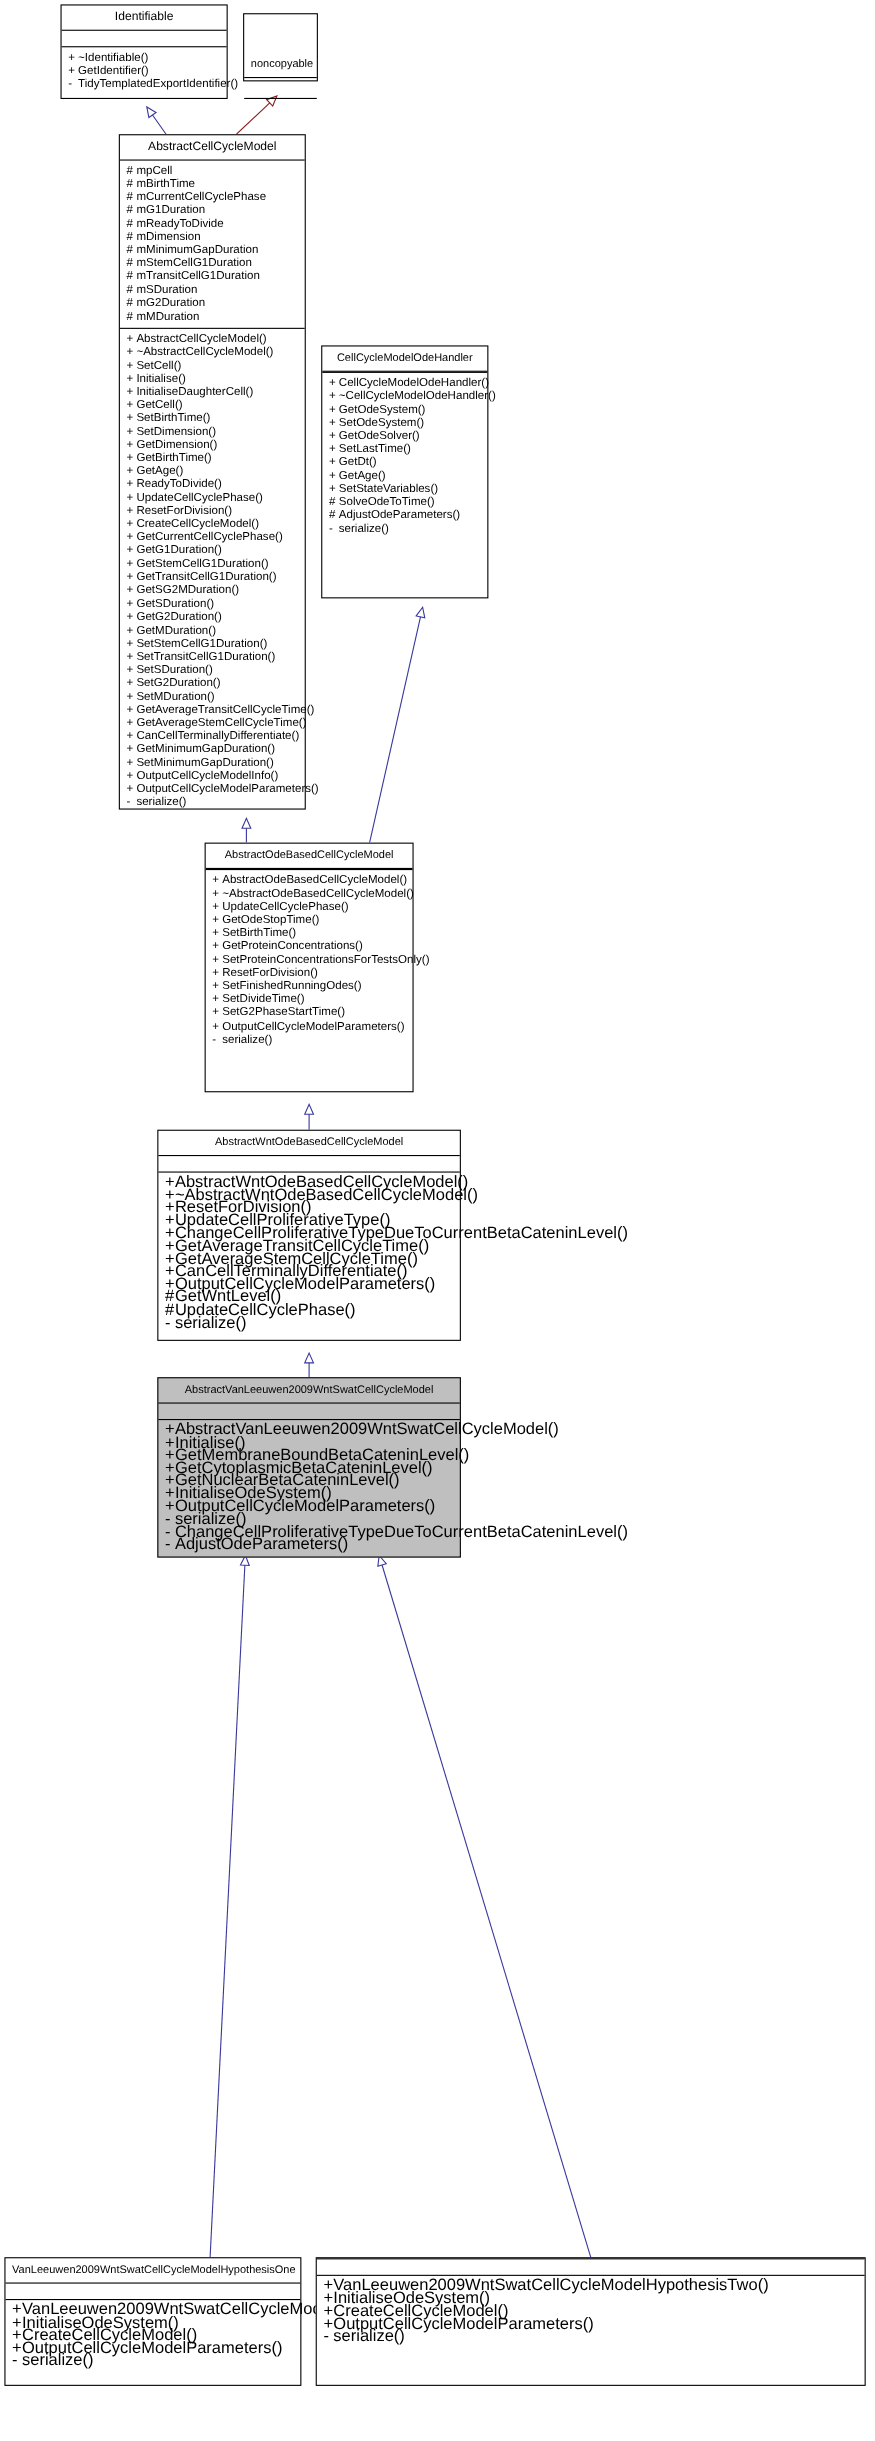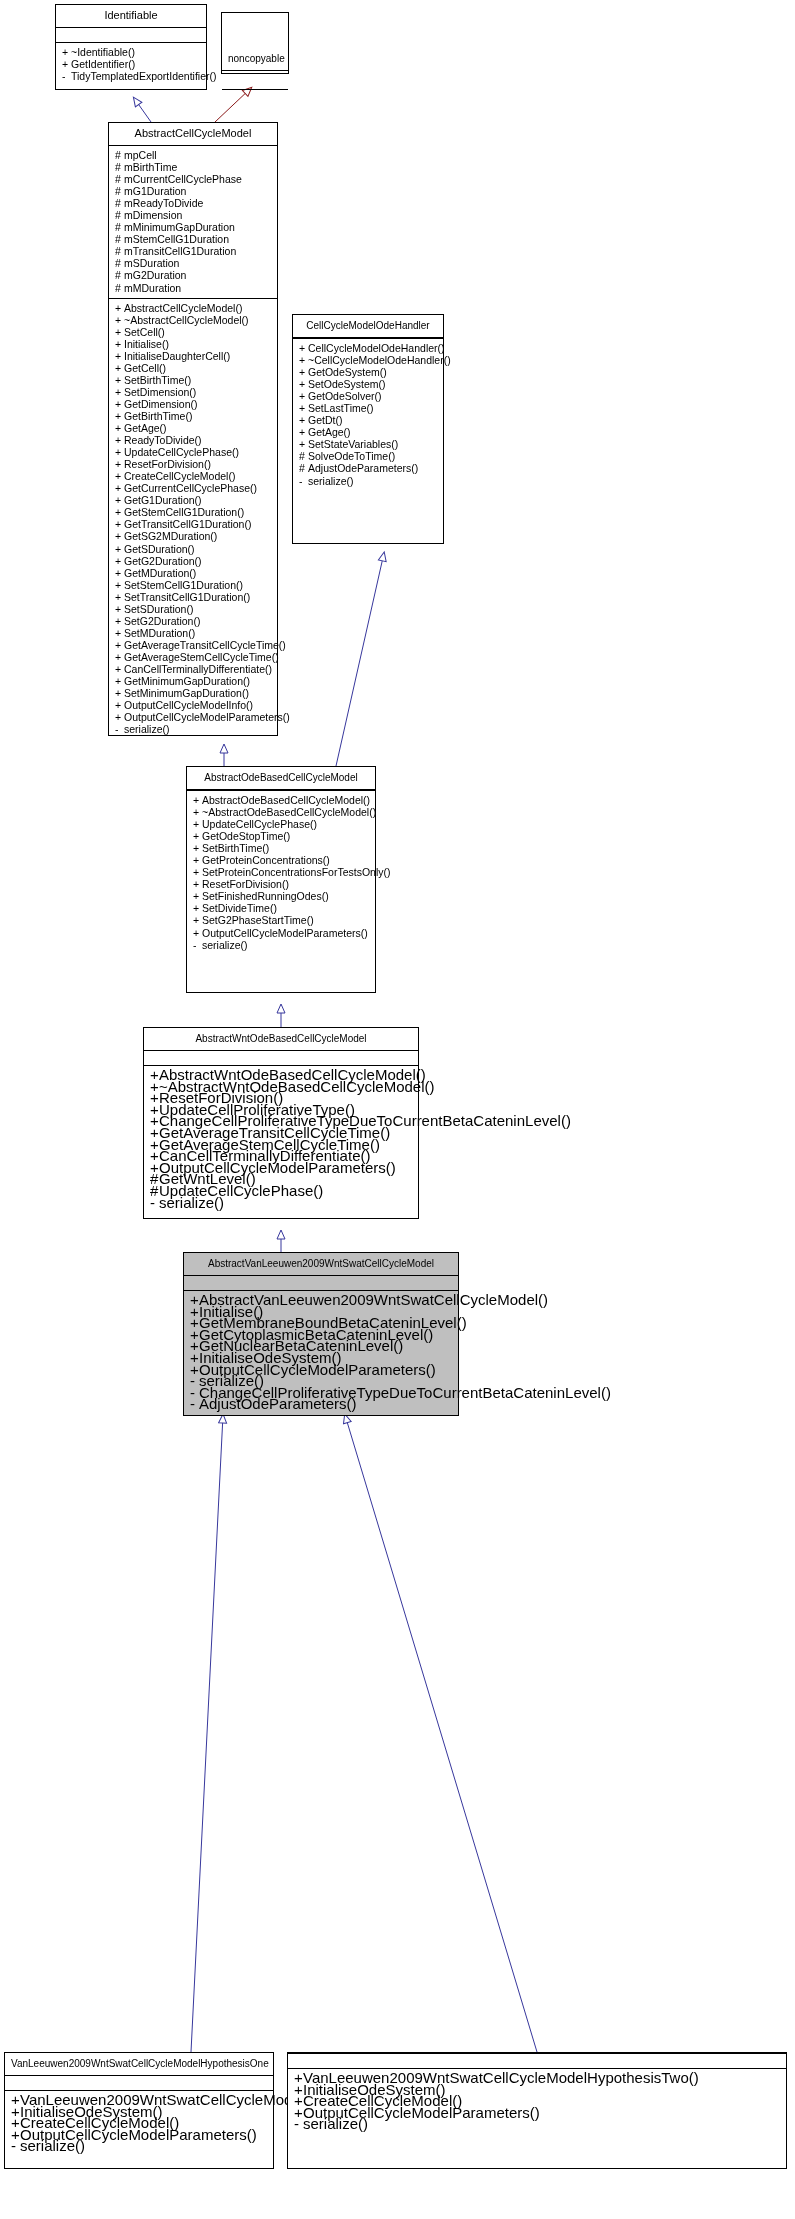--- a/index.html
+++ b/index.html
@@ -11,21 +11,21 @@
   #canvas{position:absolute;inset:0;width:795px;height:2154px;}
   svg.edges{position:absolute;left:0;top:0;width:795px;height:2219px;pointer-events:none;}
 
   .node{
     position:absolute;
     box-sizing:border-box;
     border:1px solid #000000;
     background:#ffffff;
     color:#000000;
   }
-  .node.highlight{background:#bfbfbf;margin-left:40px;}
+  .node.highlight{background:#bfbfbf;}
   .node .title{
     text-align:center;
     font-size:11px;
     line-height:13px;
     padding:4px 6px 5px 6px;
     white-space:nowrap;
     overflow:visible;
   }
   .node .sep{border-top:1px solid #000000;height:0;font-size:0;line-height:0;}
   .node .compartment{

